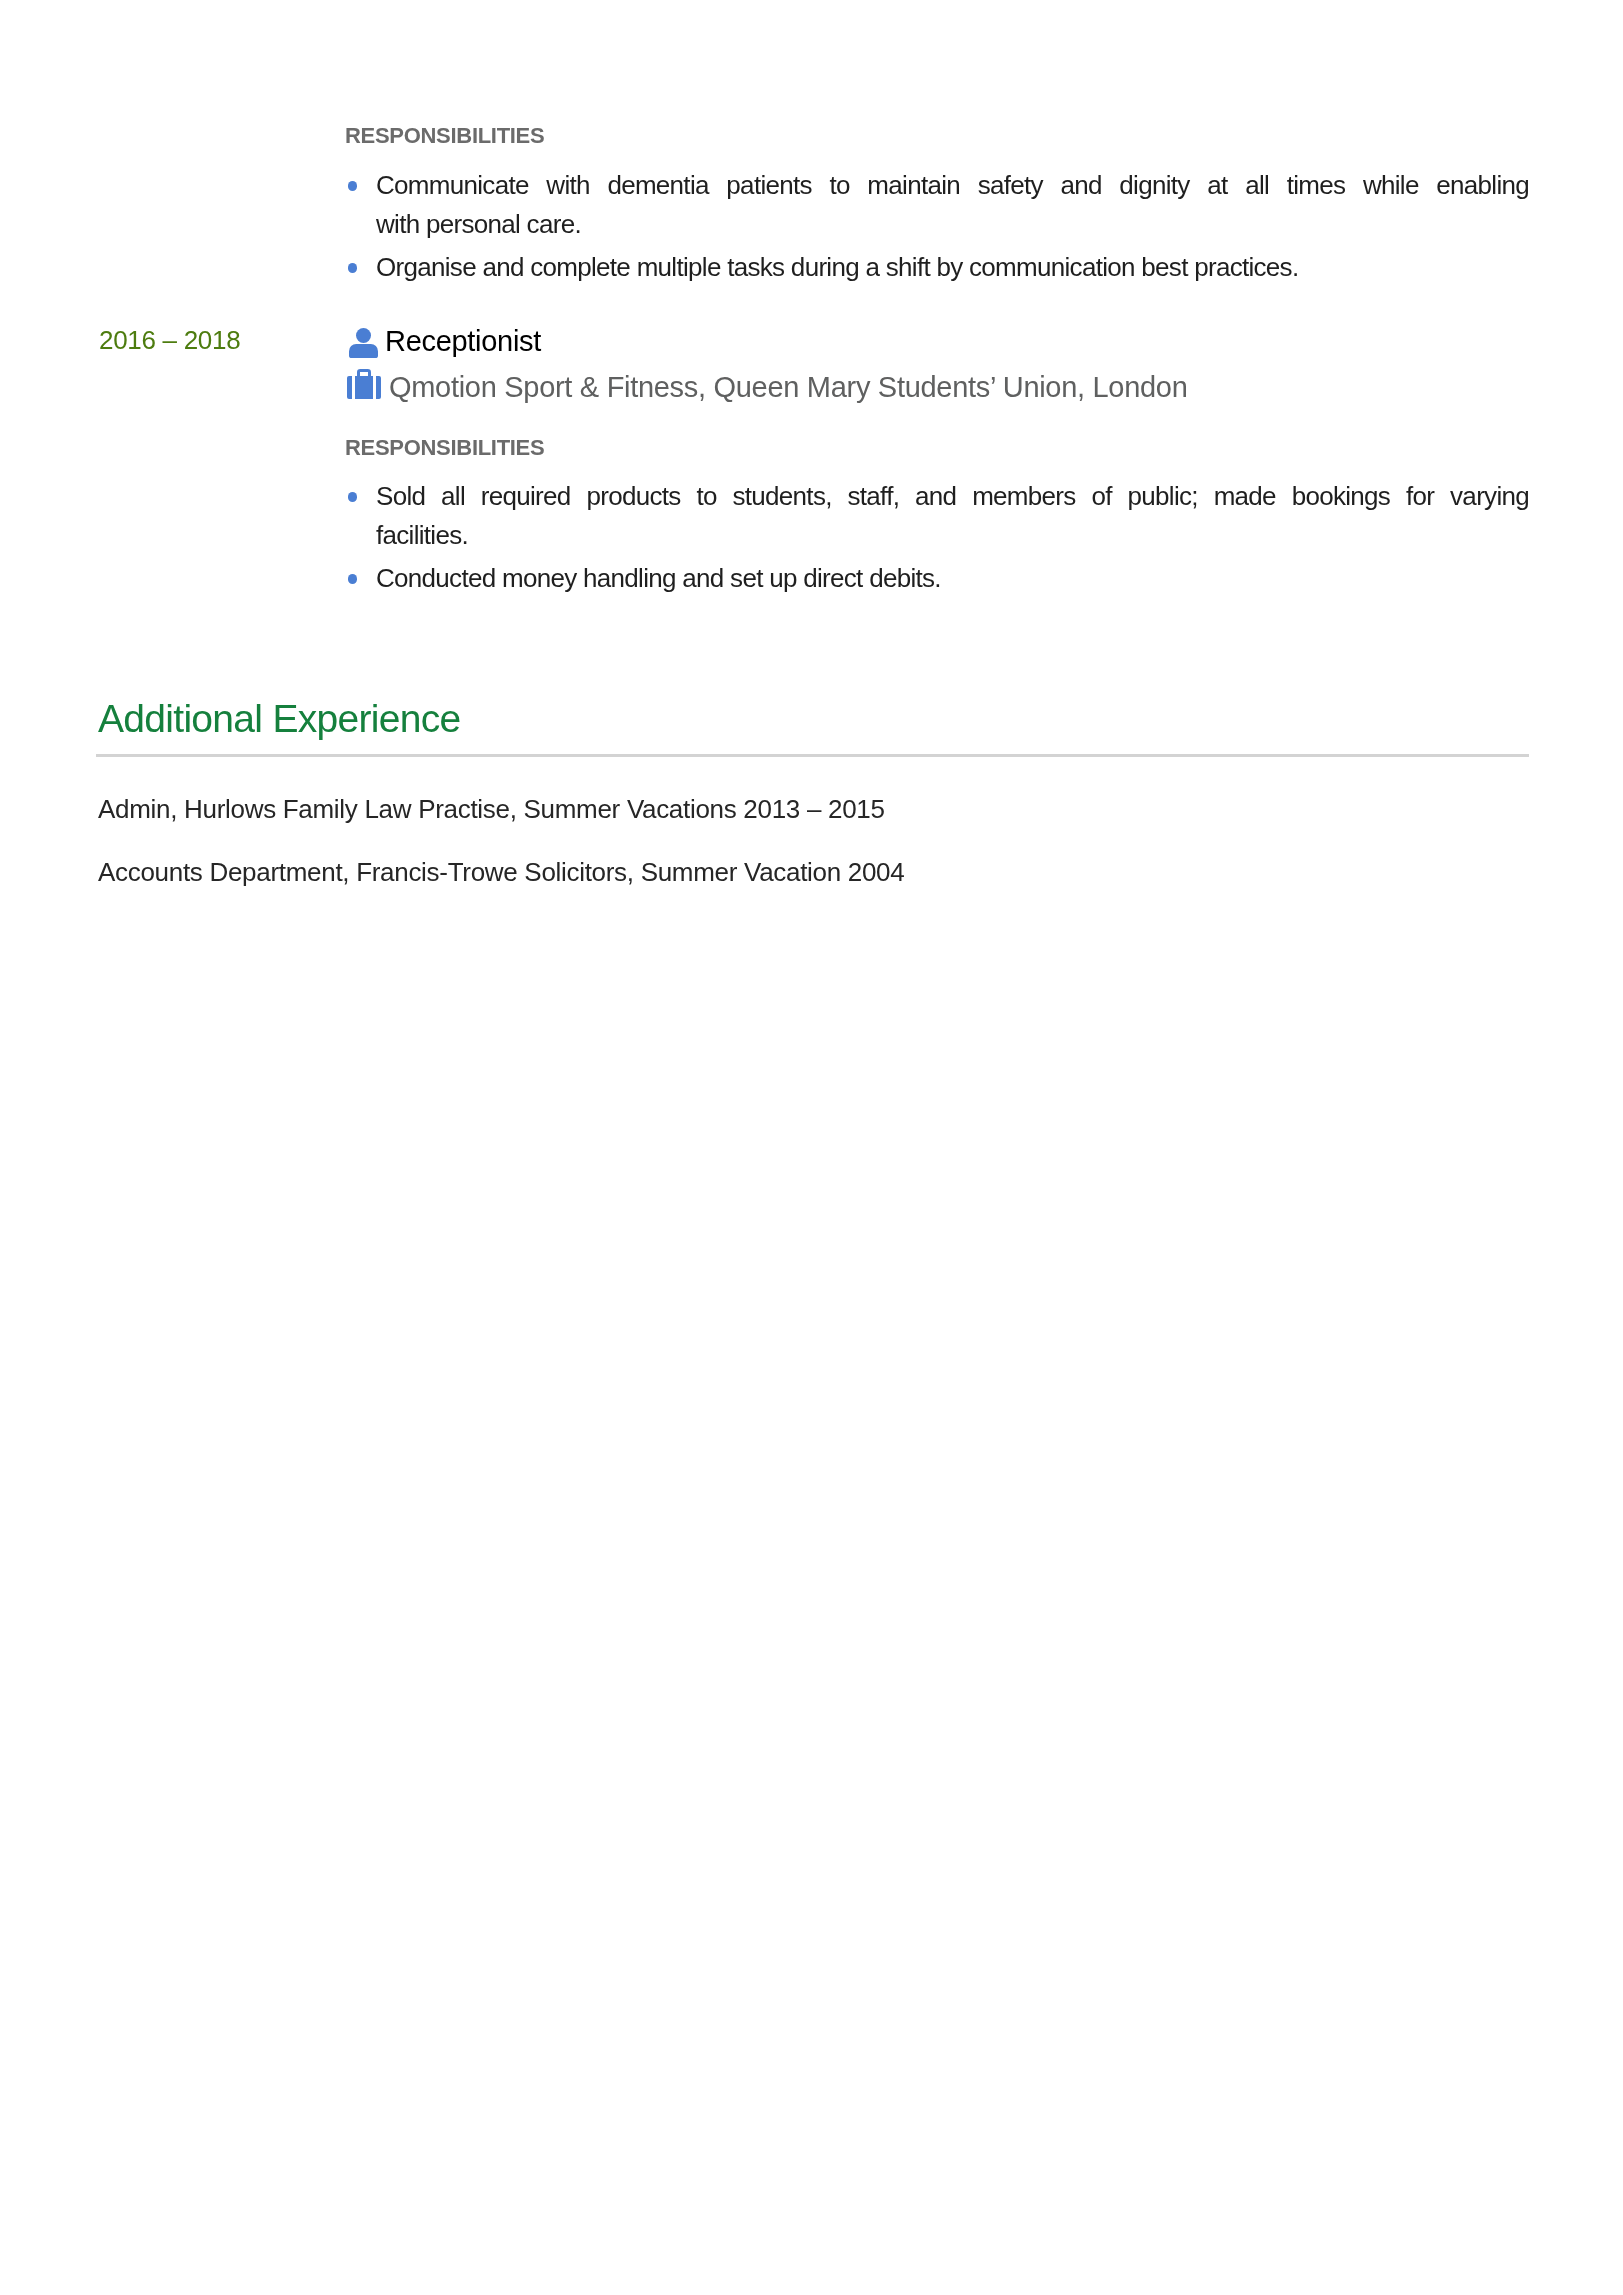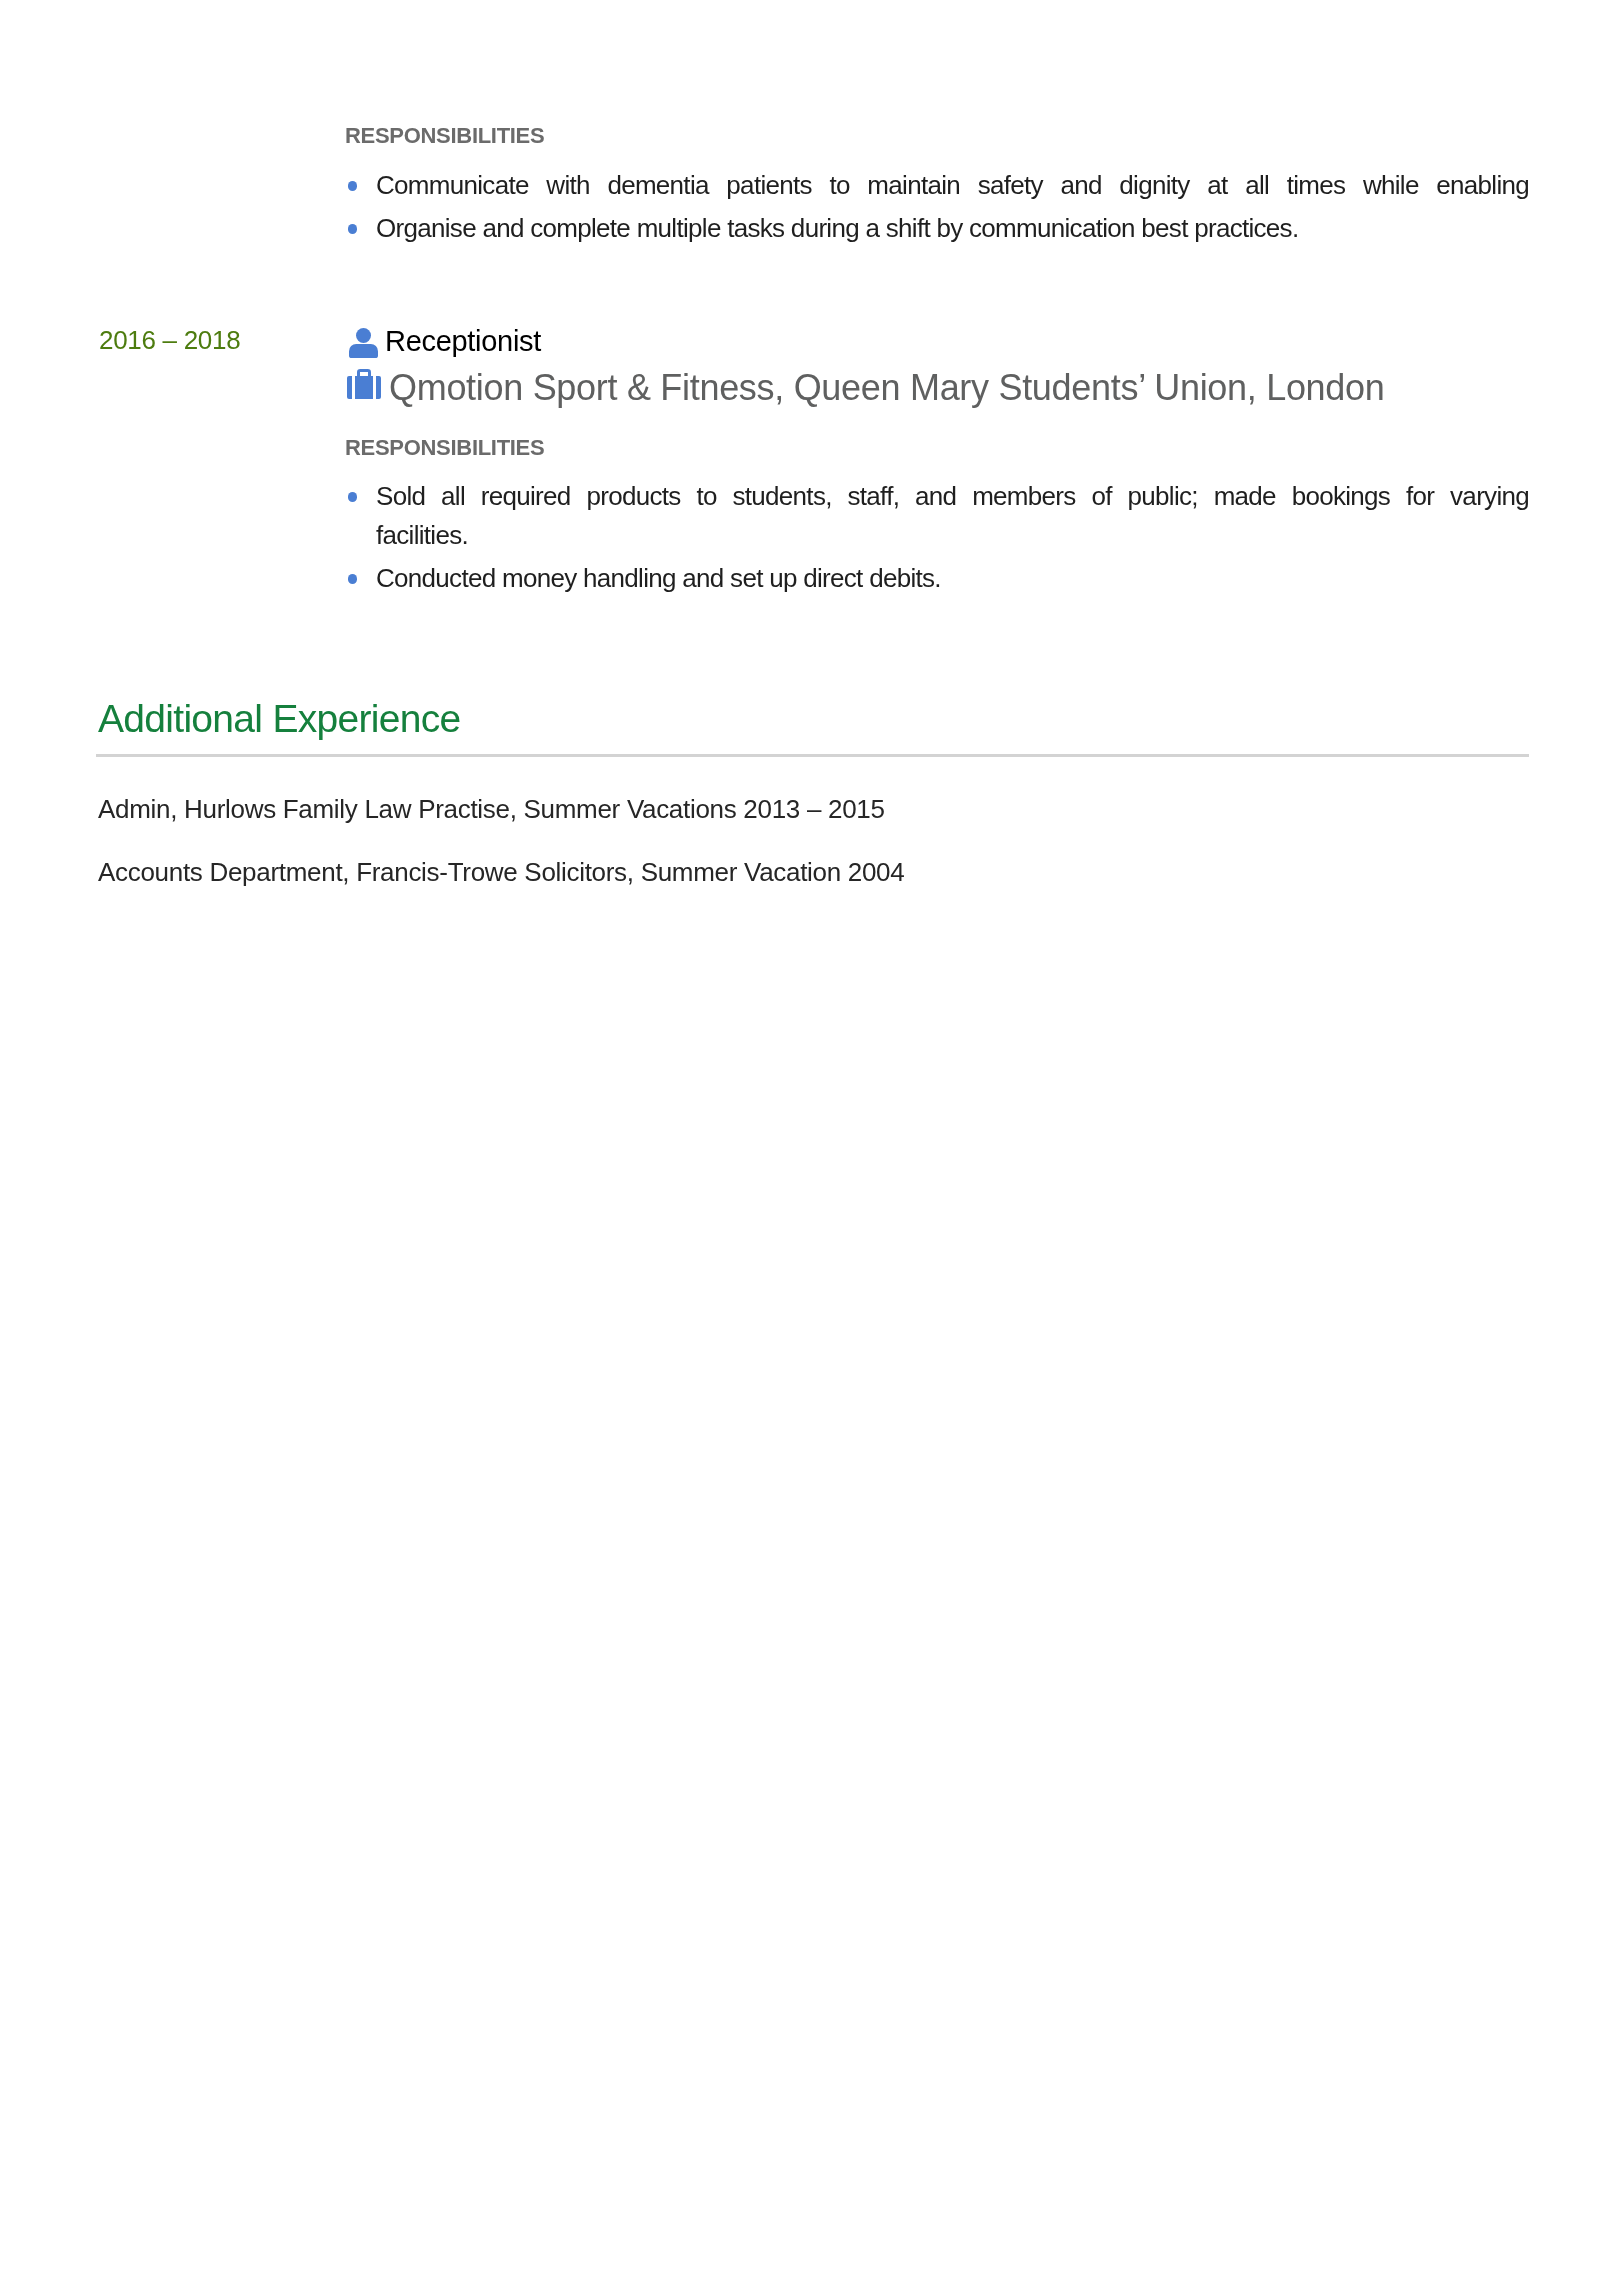--- a/index.html
+++ b/index.html
@@ -78,21 +78,21 @@
     font-size: 29px;
     letter-spacing: -0.3px;
     line-height: 31px;
     color: #000000;
     white-space: nowrap;
   }
   .employer {
     position: absolute;
     left: 389px;
     top: 372px;
-    font-size: 36px;
+    font-size: 29px;
     letter-spacing: -0.3px;
     line-height: 31px;
     color: #5f6060;
     white-space: nowrap;
     text-align: right;
   }
 
   
   .person-icon { position: absolute; left: 349px; top: 328px; width: 29px; height: 30px; }
   .person-icon .head {
@@ -160,20 +160,21 @@
 <body>
 
 <div class="page">
 
   <div class="resp-heading" style="top:123px">RESPONSIBILITIES</div>
 
   <ul class="bullet-list" style="top:158px">
     <li class="bullet-item">
       <span class="bullet-dot"></span>
       <div class="jline">Communicate with dementia patients to maintain safety and dignity at all times while enabling</div>
+      <div class="lline">with personal care.</div>
     </li>
     <li class="bullet-item">
       <span class="bullet-dot"></span>
       <div class="lline">Organise and complete multiple tasks during a shift by communication best practices.</div>
     </li>
   </ul>
 
   <div class="date-range">2016 – 2018</div>
 
   <div class="person-icon">

